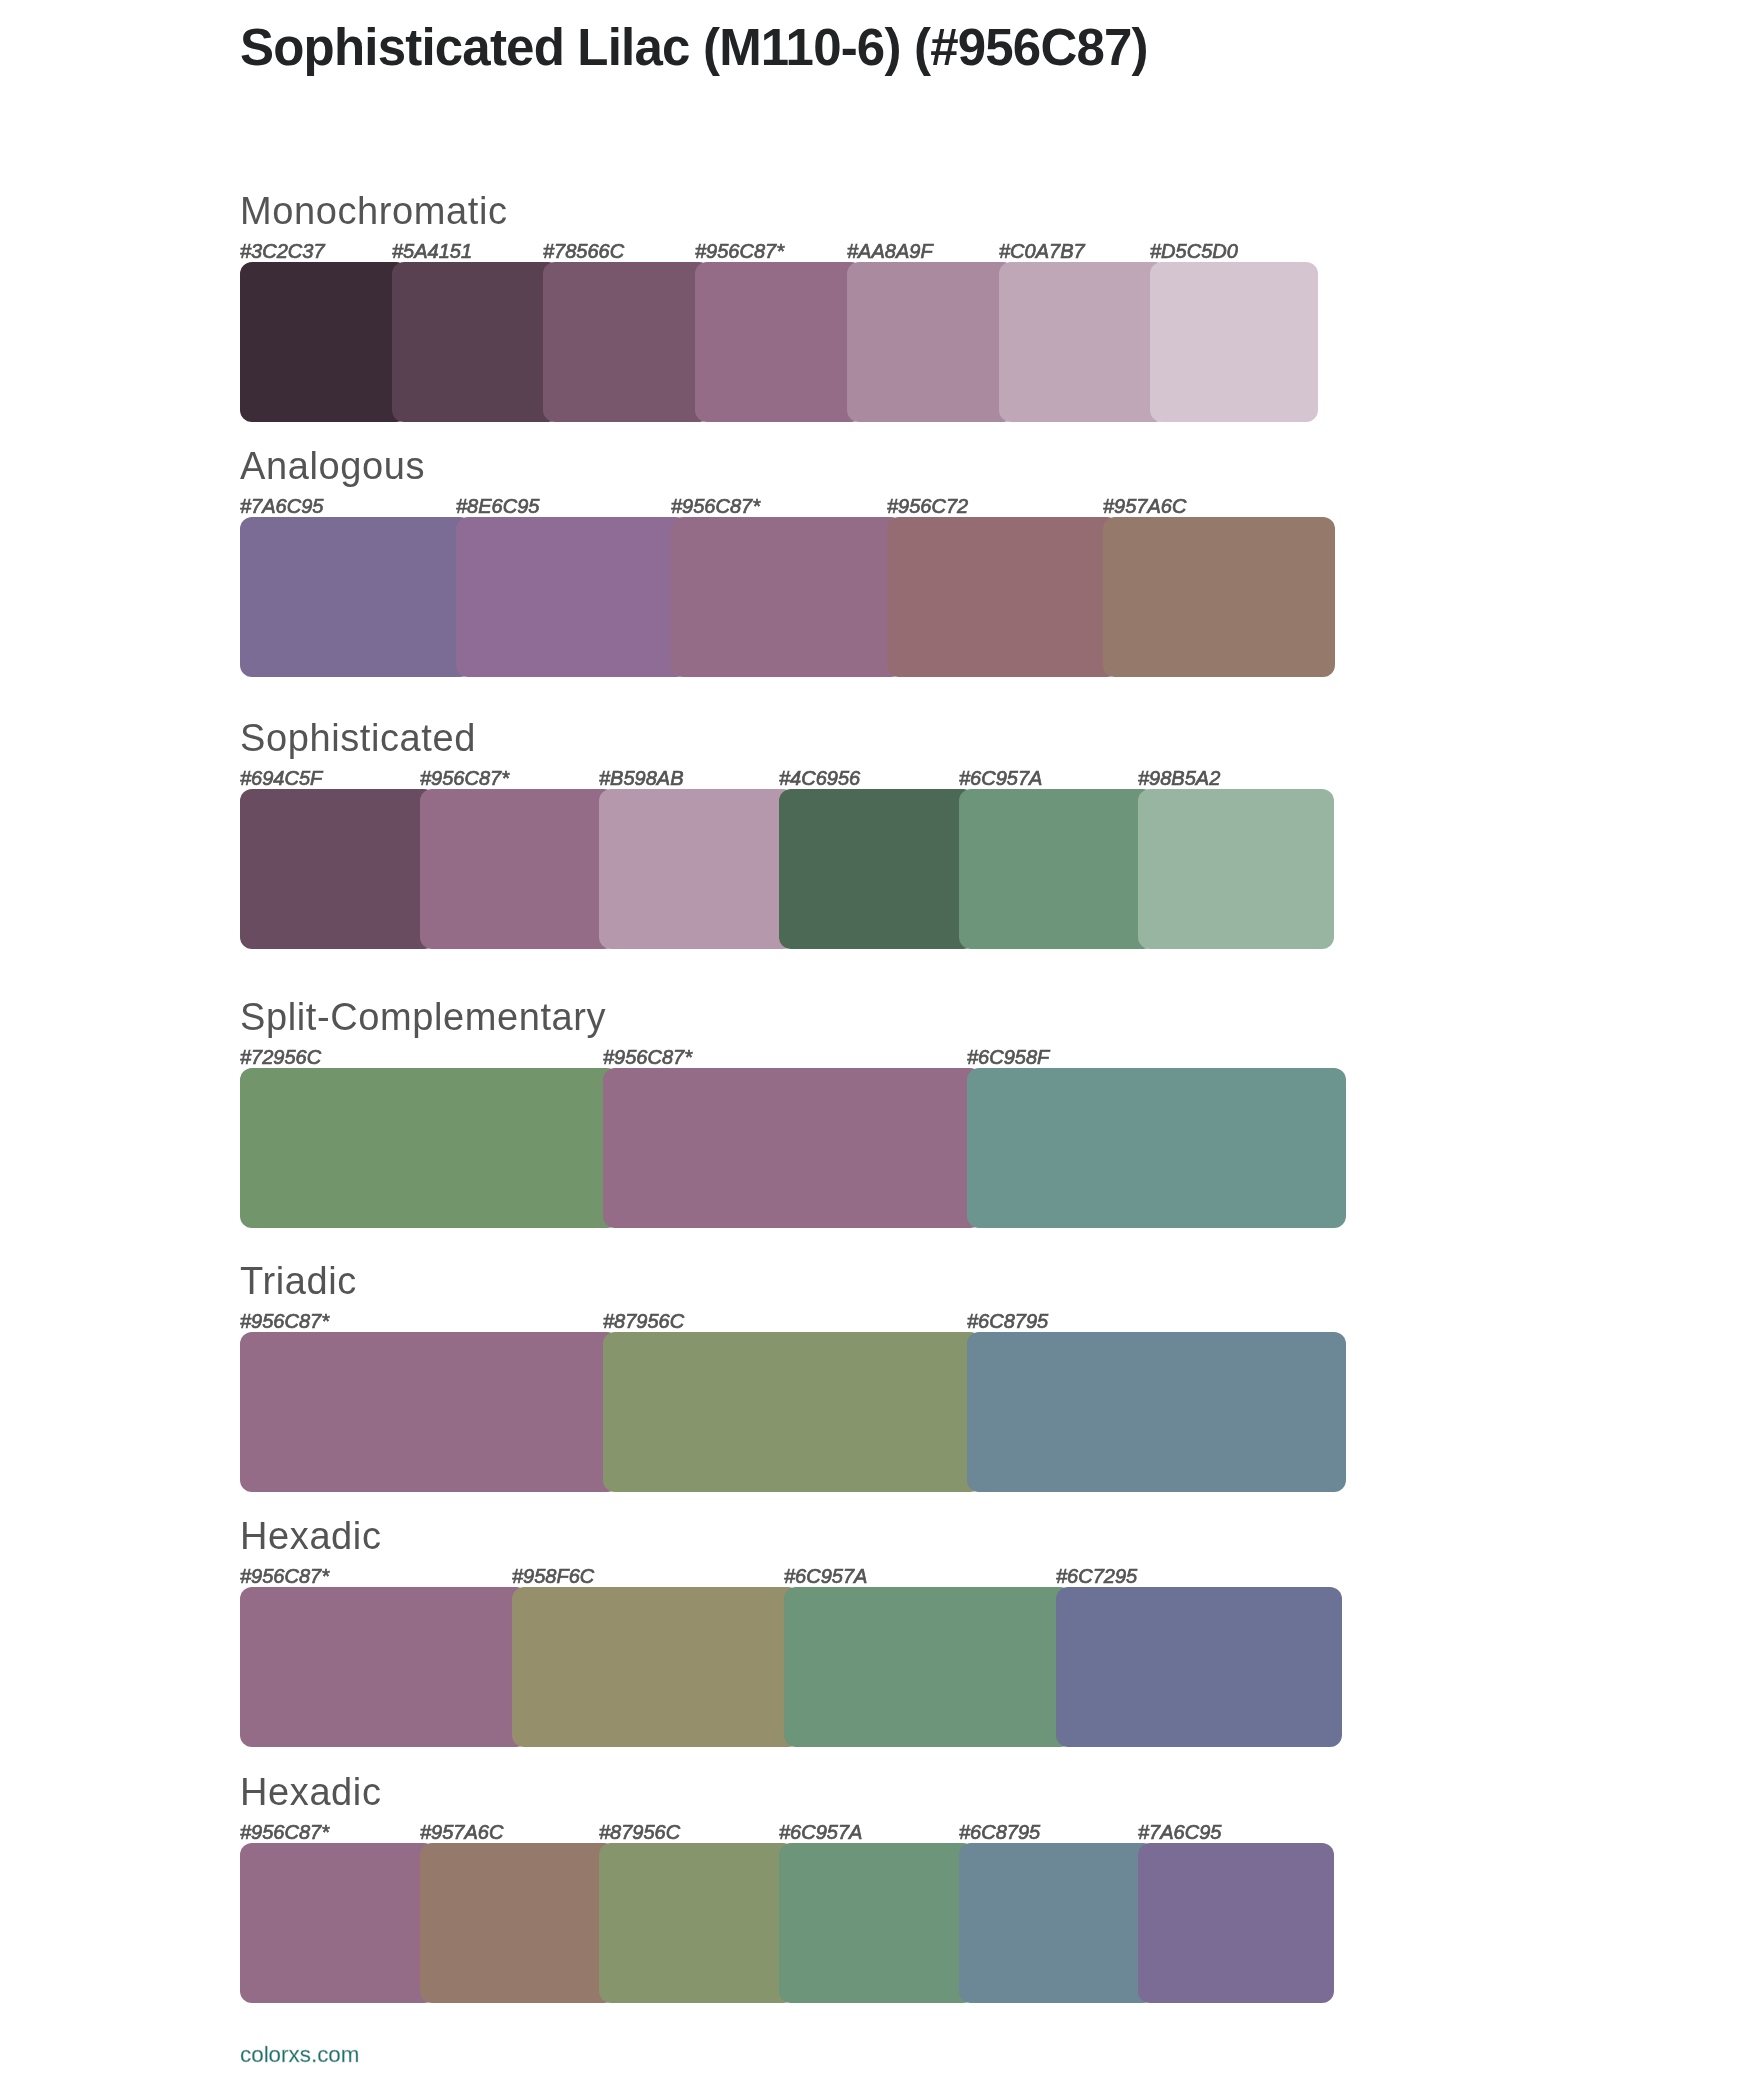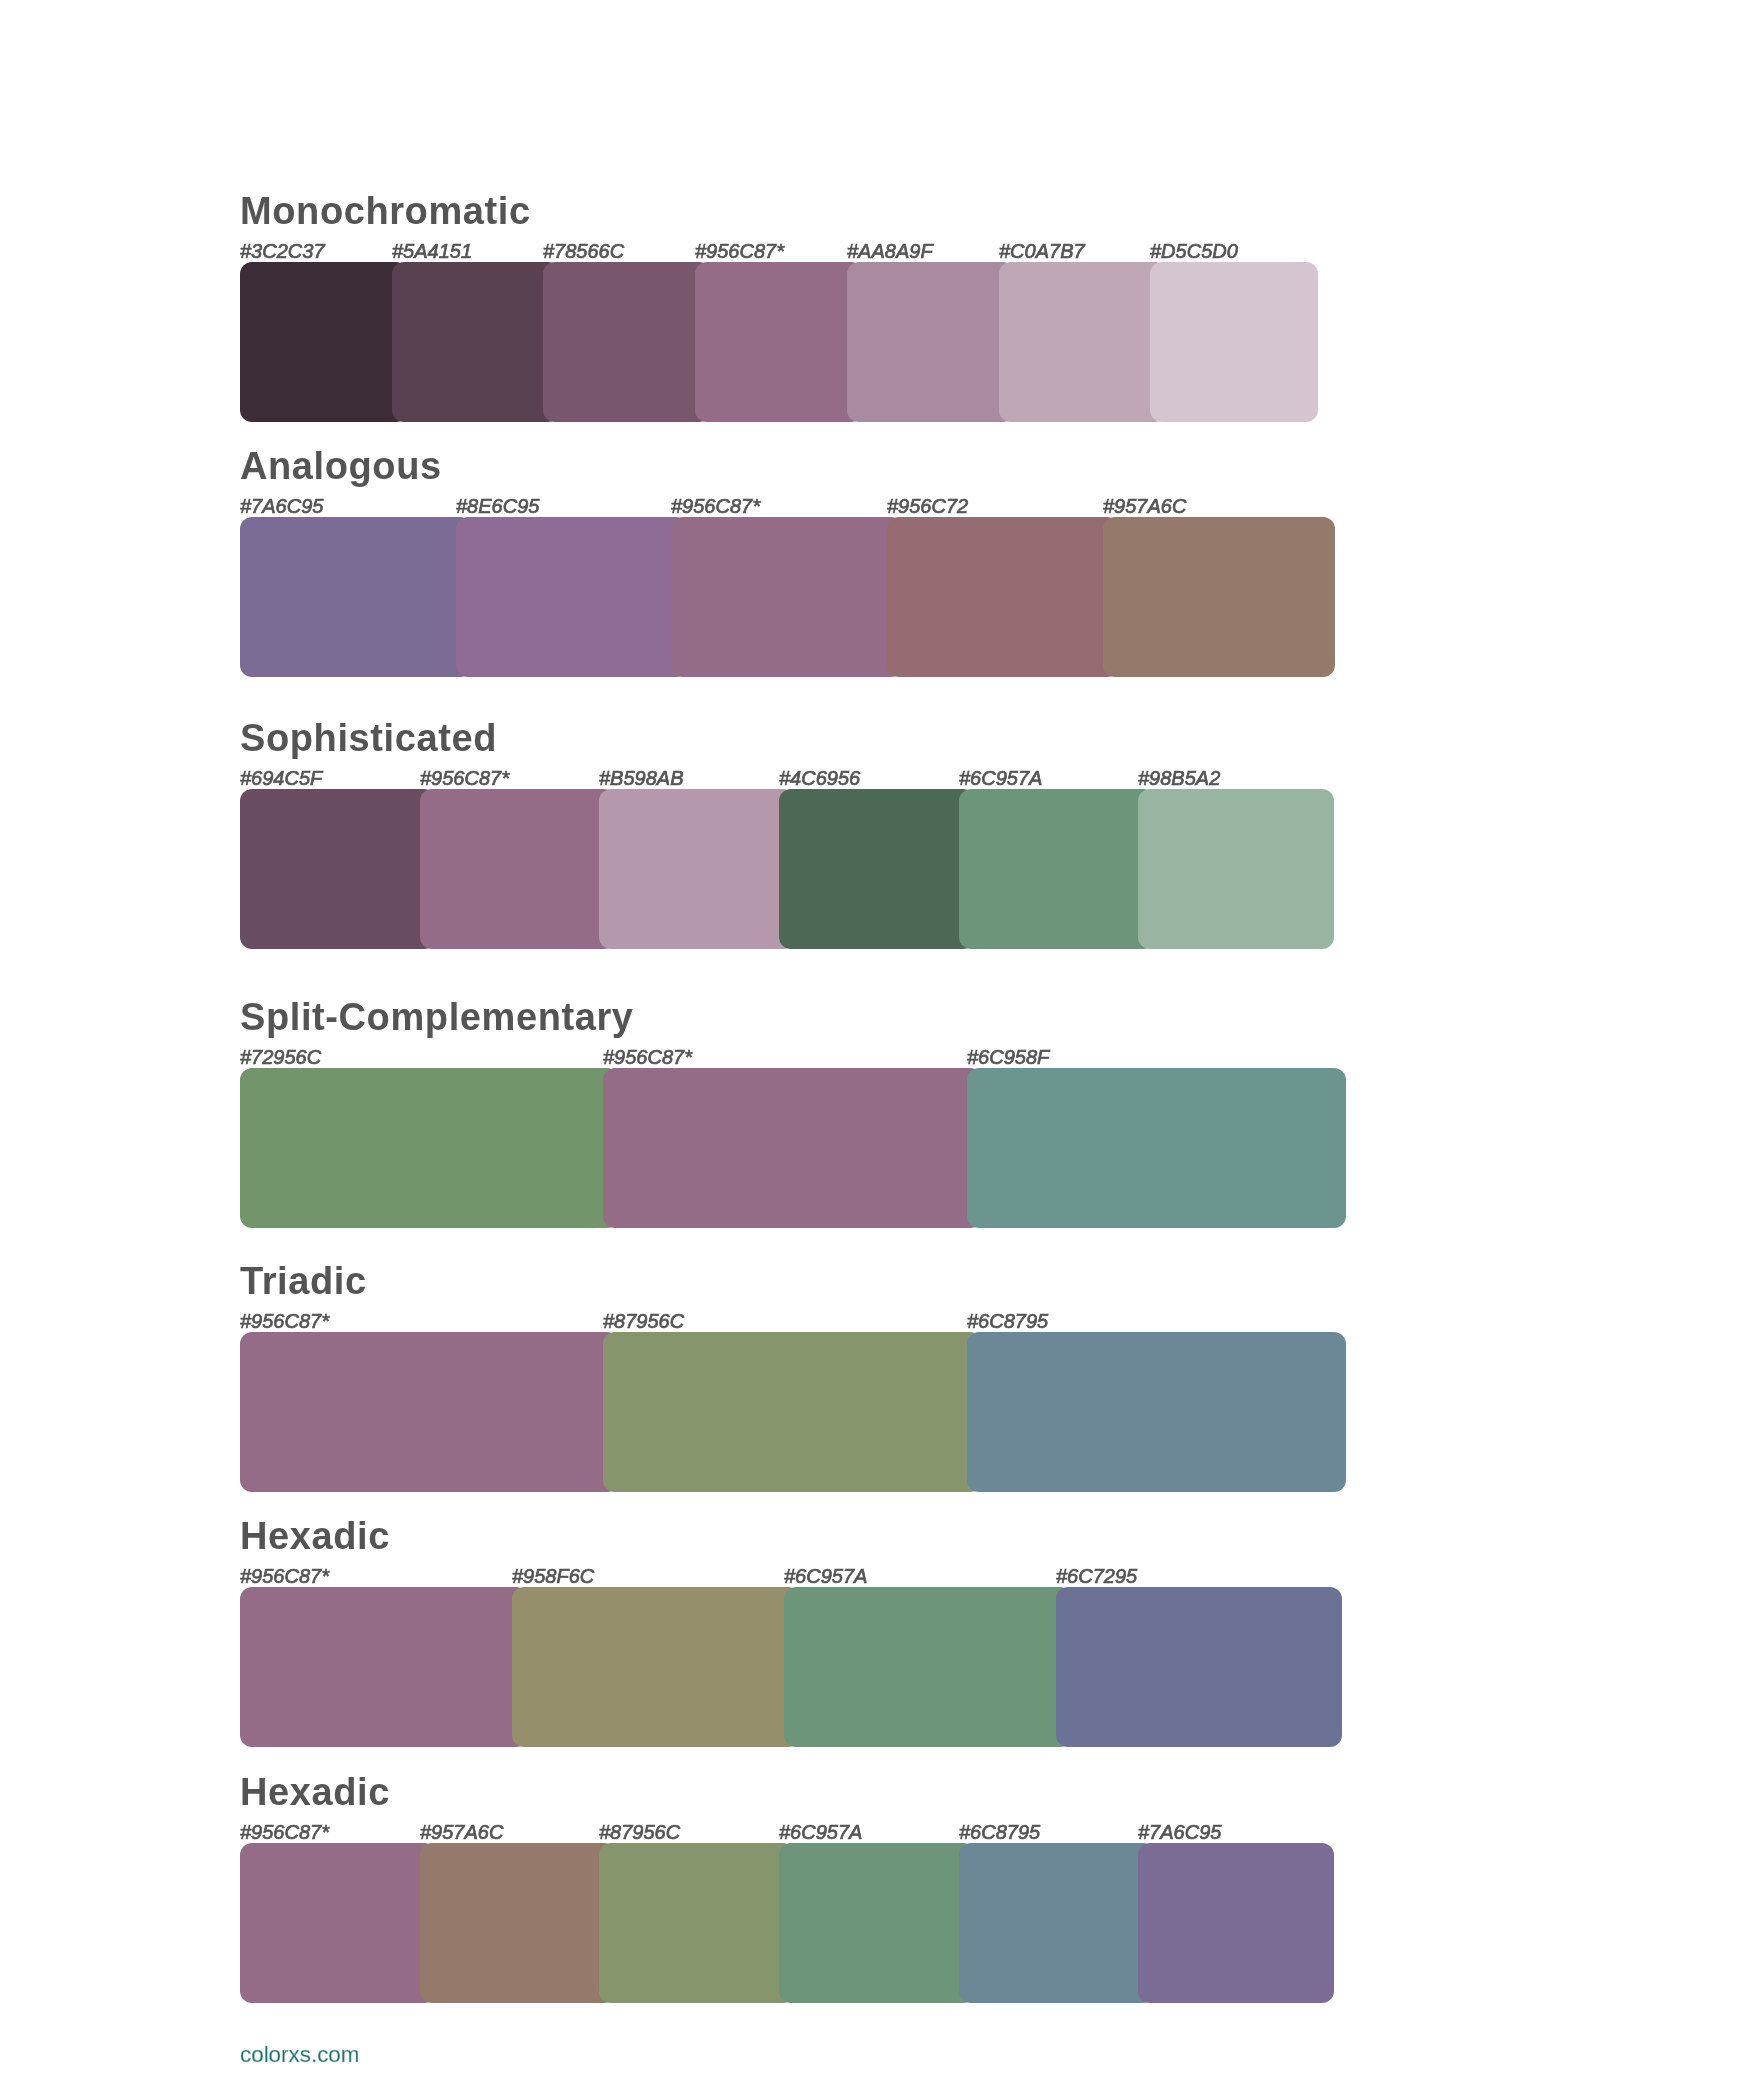--- a/index.html
+++ b/index.html
@@ -11,21 +11,21 @@
 
   .headline { position:absolute; left:240px; top:15px; width:1358px; }
   .h-line {
     font-size:51px; font-weight:700; color:#222325;
     line-height:66px; letter-spacing:-0.8px; white-space:nowrap;
   }
 
   .section { position:absolute; left:240px; width:1358px; }
   .sec-title {
     position:absolute; left:0; top:0; height:38px; line-height:38px;
-    font-size:38px; font-weight:700; color:#545454; letter-spacing:0.6px; white-space:nowrap;
+    font-size:38px; font-weight:400; color:#545454; letter-spacing:0.6px; white-space:nowrap;
   }
   .row { position:absolute; left:0; height:160px; width:1118px;font-style:italic; }
   .cell { position:absolute; top:0; }
   .lbl {
     position:absolute; left:0; top:-23px; height:24px; line-height:24px;
     font-size:20px; font-weight:400; color:#545454; white-space:nowrap;
     -webkit-text-stroke:0.7px #545454;
   }
   .sw { position:absolute; left:0; top:0; height:160px; border-radius:12px; }
 
@@ -34,20 +34,21 @@
     font-size:22.4px; font-weight:400; color:#0f766e; white-space:nowrap;
     -webkit-text-stroke:0.4px #b3b3b3;
   }
 </style>
 </head>
 <body>
 
 <div class="page">
 
   <div class="headline">
+    <div class="h-line">Sophisticated Lilac (M110-6) (#956C87)</div>
   </div>
 
   <div class="section" style="top:192px">
     <div class="sec-title">Monochromatic</div>
     <div class="row" style="top:70px">
       <div class="cell" style="left:0px">
         <div class="lbl">#3C2C37</div>
         <div class="sw" style="width: 168px; background-color: rgb(60, 44, 55);"></div>
       </div>
       <div class="cell" style="left:152px">

